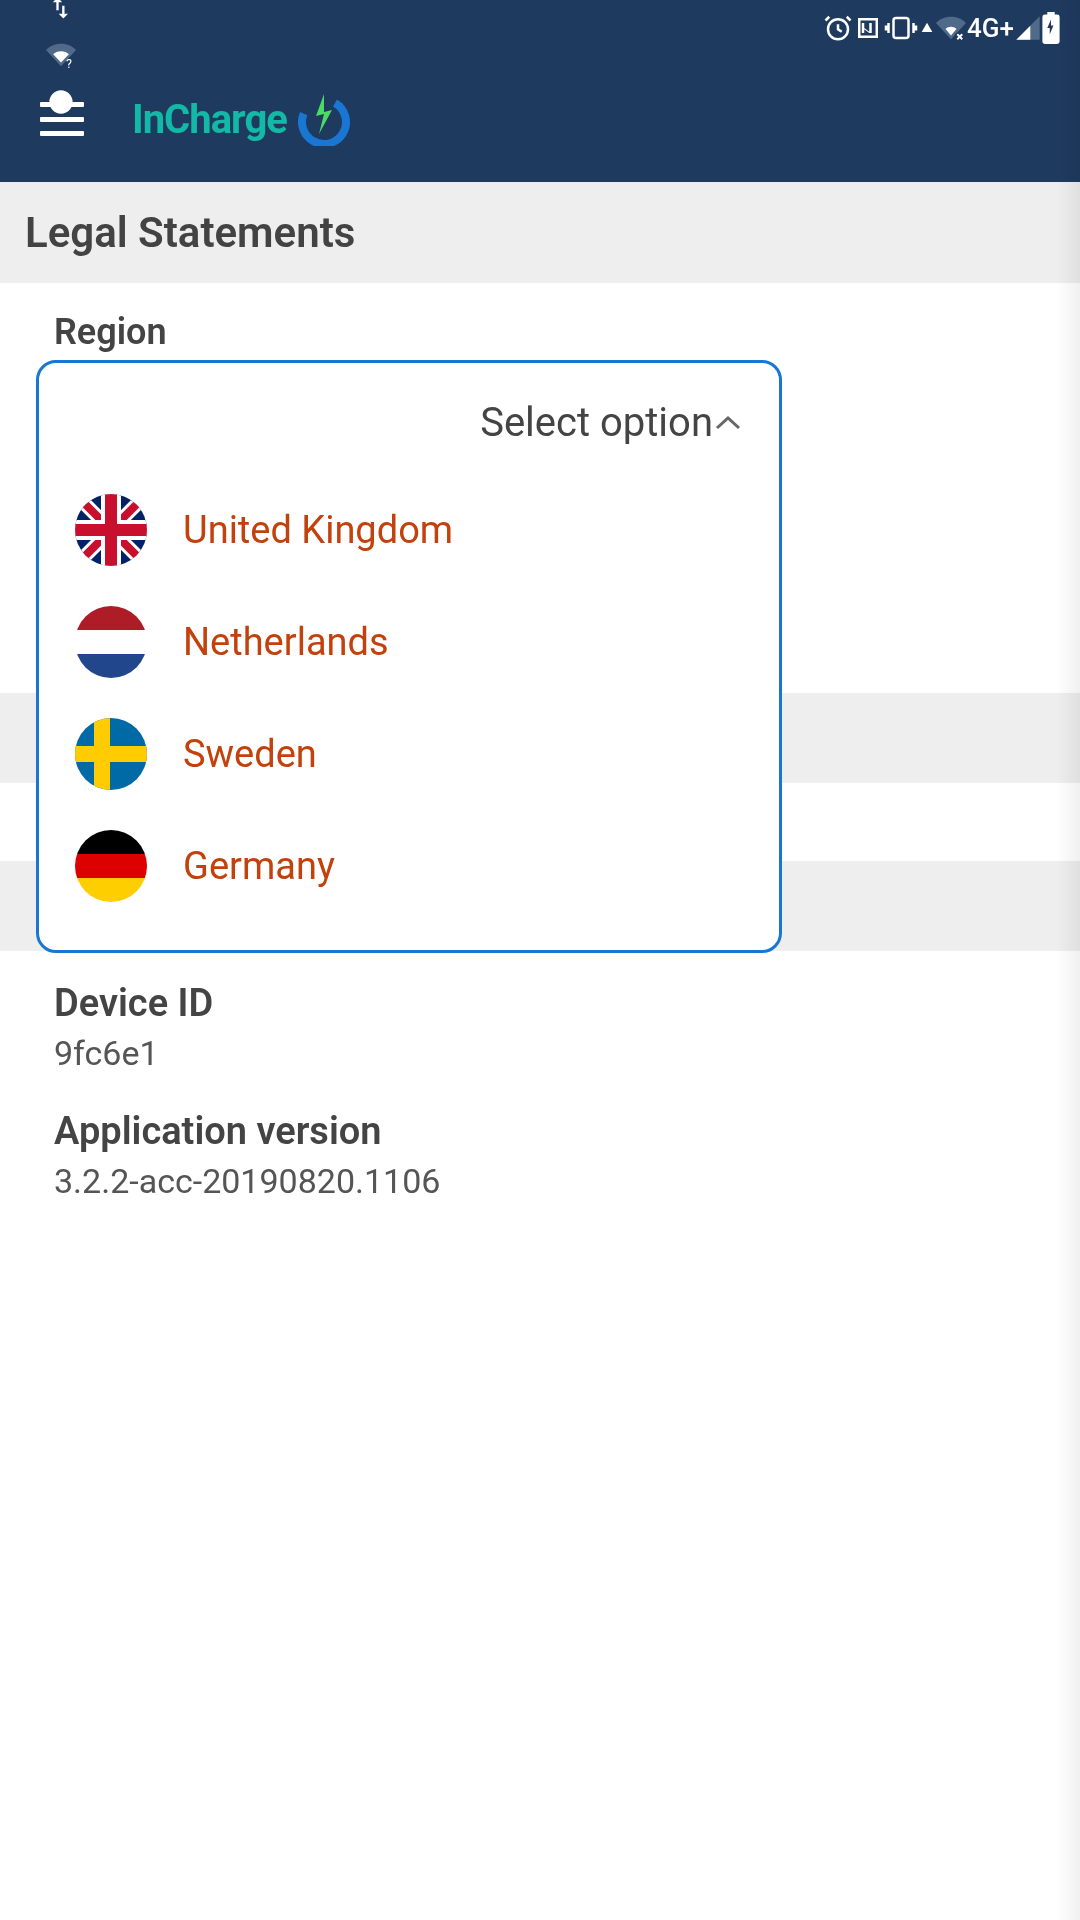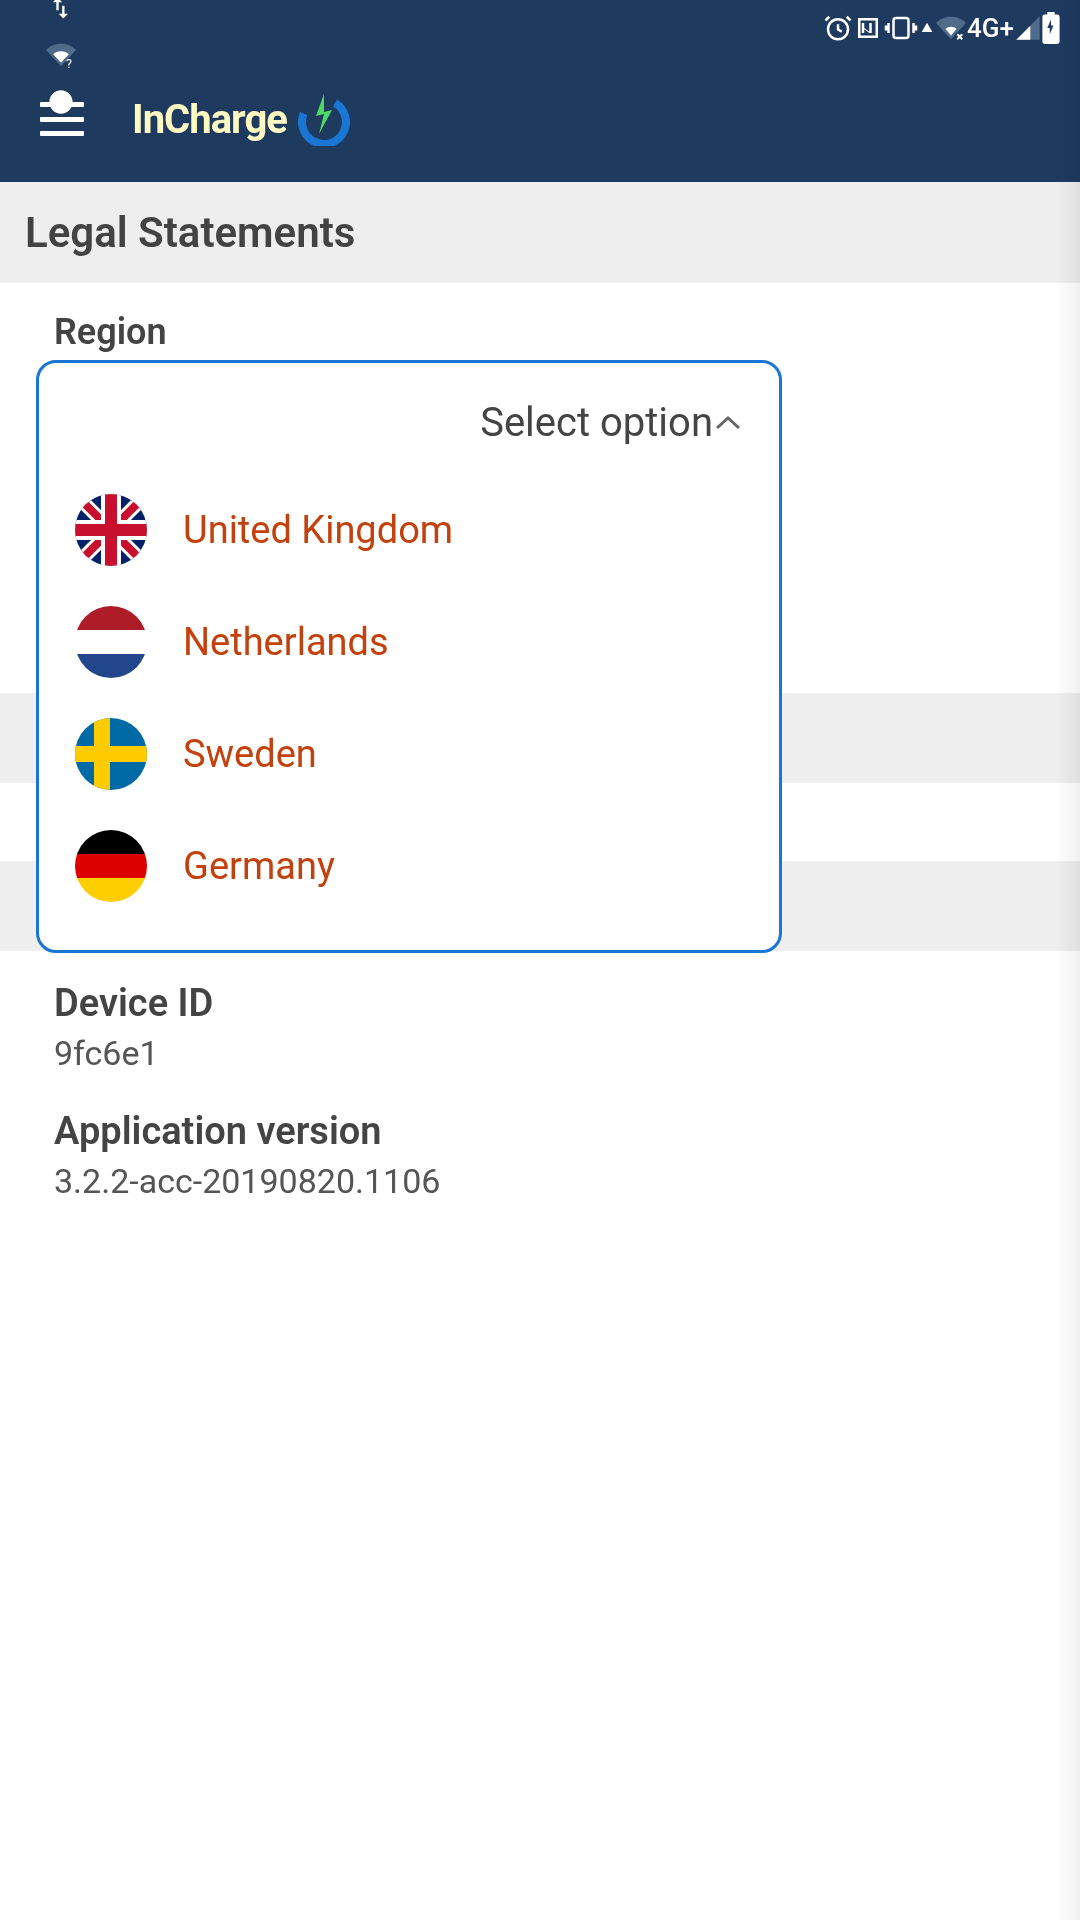--- a/index.html
+++ b/index.html
@@ -6,21 +6,21 @@
     body { width: 1080px; height: 1920px; background: #fff; overflow: hidden; position: relative; }
     .right-shadow { position: absolute; right: 0; top: 0; width: 24px; height: 100%; background: linear-gradient(to right, transparent, rgba(0,0,0,0.06)); pointer-events: none; z-index: 300; }
     .status-bar { height: 56px; background: #1e3a5f; display: flex; justify-content: space-between; align-items: center; padding: 0 20px; color: #fff; font-size: 30px; }
     .status-left { display: flex; align-items: center; gap: 18px; flex-direction: column; }
     .status-right { display: flex; align-items: center; gap: 0; }
     .status-time { font-weight: 500; letter-spacing: 1px; }
     .status-icon { display: inline-flex; align-items: center; justify-content: center; }
     .app-bar { height: 126px; background: #1e3a5f; display: flex; align-items: center; padding: 0 40px; gap: 48px; }
     .hamburger { width: 44px; height: 34px; display: flex; flex-direction: column; justify-content: space-between; cursor: pointer; }
     .hamburger span { display: block; width: 100%; height: 5px; background: #fff; border-radius: 1px; }
-    .logo { display: flex; align-items: center; color: #fef9c3; font-size: 40px; font-weight: 700; gap: 10px; }
+    .logo { display: flex; align-items: center; color: #14b8a6; font-size: 40px; font-weight: 700; gap: 10px; }
     .logo-text { letter-spacing: -1px; }
     .logo-icon { position: relative; width: 54px; height: 54px; }
     .section-header { background: #eeeeee; padding: 26px 25px; font-size: 42px; font-weight: 600; color: #434343; }
     .section-body { background: #fff; padding: 28px 54px 40px 54px; }
     .label { font-size: 36px; font-weight: 600; color: #444; margin-bottom: 20px; }
     .gray-band { height: 90px; background: #eeeeee; }
     .info-block { background: #fff; padding: 30px 54px 40px 54px; }
     .info-label { font-size: 38px; font-weight: 600; color: #444; margin-bottom: 8px; }
     .info-value { font-size: 34px; color: #555; }
     .info-row { margin-bottom: 36px; }

